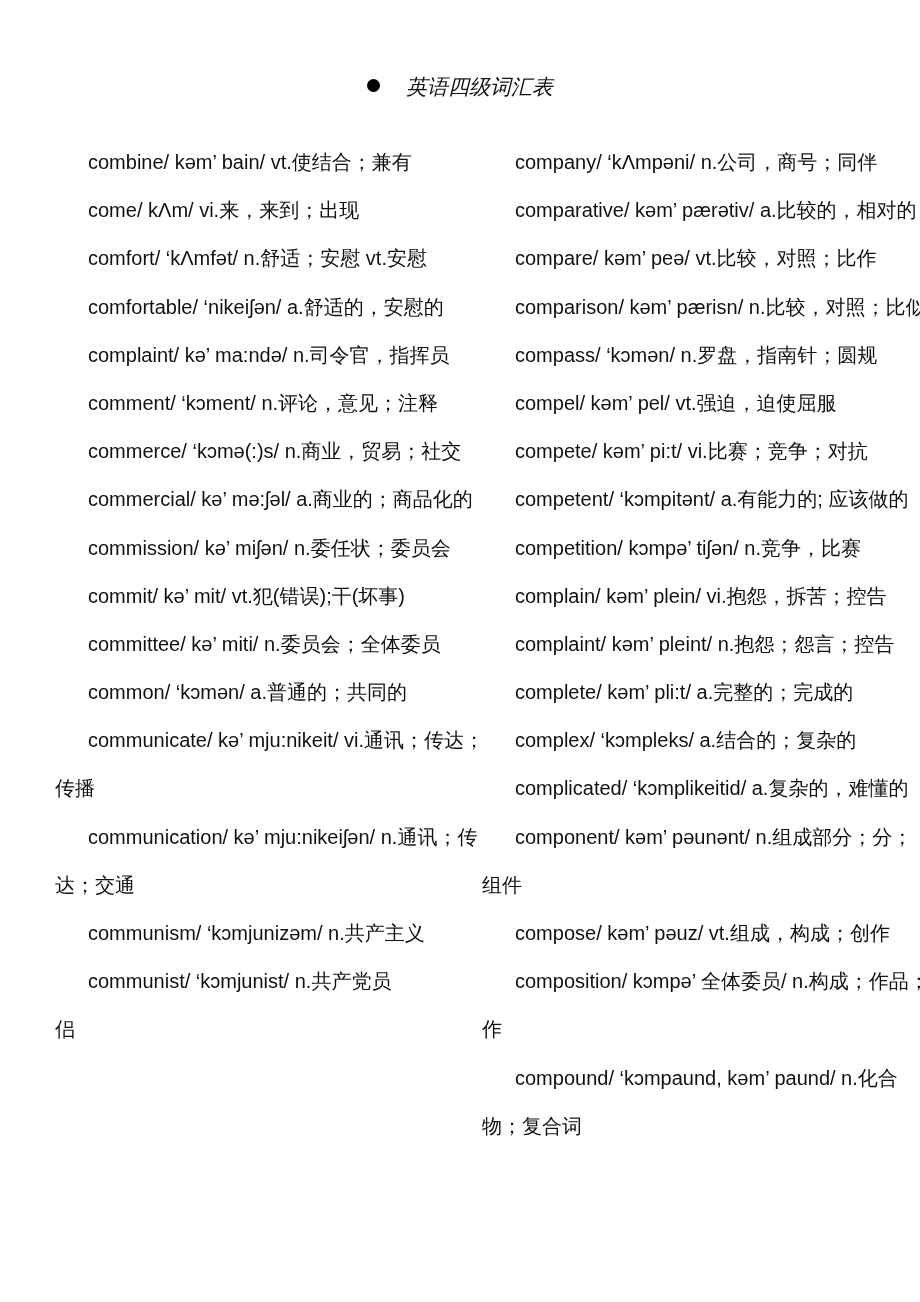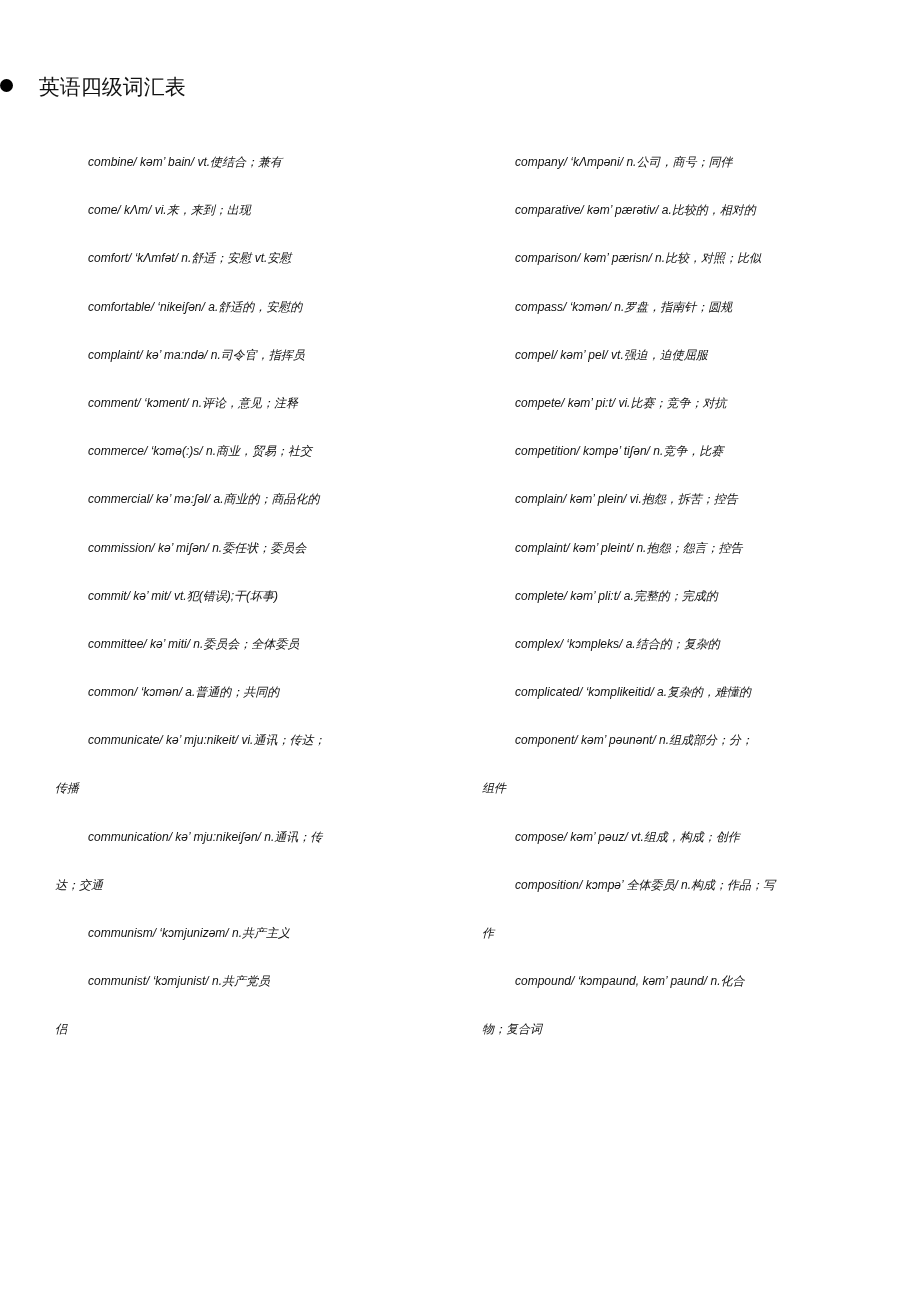--- a/index.html
+++ b/index.html
@@ -1,24 +1,24 @@
 <!DOCTYPE html>
 <html><head>
   <meta charset="utf-8">
   <style>
     html, body { margin: 0; padding: 0; background: #ffffff; }
     body { width: 920px; height: 1302px; position: relative; overflow: hidden;
            font-family: "Liberation Sans", "DejaVu Sans", sans-serif; color: #111111; }
-    .title { position: absolute; top: 72px; left: 0; width: 920px; font-size: 21px; line-height: 28px; }
+    .title { position: absolute; top: 72px; left: 0; width: 920px; text-align: center; font-size: 21px; line-height: 28px; font-style: italic; }
     .title .bullet { display: inline-block; width: 13px; height: 13px; border-radius: 50%; background: #000; vertical-align: middle; margin-right: 20px; position: relative; top: -2px; left: 0; }
     .title .title-text { display: inline-block; vertical-align: middle; margin-left: 0; }
     .col { position: absolute; top: 145px; }
     .col.left { left: 55px; width: 400px; }
     .col.right { left: 482px; width: 400px; }
-    .line { height: 48.2px; line-height: 34px; font-size: 12px; white-space: nowrap; font-style: italic; }
+    .line { height: 48.2px; line-height: 34px; font-size: 20px; white-space: nowrap; }
     .line.indent { padding-left: 33px; }
   </style>
 </head>
 <body>
 
 <div class="title">
   <span class="bullet"></span>
   <span class="title-text">英语四级词汇表</span>
 </div>
 
@@ -39,24 +39,26 @@
     <div class="line">传播</div>
     <div class="line indent">communication/ kə’ mju:nikeiʃən/ n.通讯；传</div>
     <div class="line">达；交通</div>
     <div class="line indent">communism/  ‘kɔmjunizəm/ n.共产主义</div>
     <div class="line indent">communist/  ‘kɔmjunist/ n.共产党员</div>
     <div class="line">侣</div>
   </div>
 <div class="col right" id="col-right">
     <div class="line indent">company/  ‘kΛmpəni/ n.公司，商号；同伴</div>
     <div class="line indent">comparative/ kəm’ pærətiv/ a.比较的，相对的</div>
+    <div class="line indent">compare/ kəm’ peə/ vt.比较，对照；比作</div>
     <div class="line indent">comparison/ kəm’ pærisn/ n.比较，对照；比似</div>
     <div class="line indent">compass/  ‘kɔmən/ n.罗盘，指南针；圆规</div>
     <div class="line indent">compel/ kəm’ pel/ vt.强迫，迫使屈服</div>
     <div class="line indent">compete/ kəm’ pi:t/ vi.比赛；竞争；对抗</div>
+    <div class="line indent">competent/  ‘kɔmpitənt/ a.有能力的; 应该做的</div>
     <div class="line indent">competition/ kɔmpə’ tiʃən/ n.竞争，比赛</div>
     <div class="line indent">complain/ kəm’ plein/ vi.抱怨，拆苦；控告</div>
     <div class="line indent">complaint/ kəm’ pleint/ n.抱怨；怨言；控告</div>
     <div class="line indent">complete/ kəm’ pli:t/ a.完整的；完成的</div>
     <div class="line indent">complex/  ‘kɔmpleks/ a.结合的；复杂的</div>
     <div class="line indent">complicated/  ‘kɔmplikeitid/ a.复杂的，难懂的</div>
     <div class="line indent">component/ kəm’ pəunənt/ n.组成部分；分；</div>
     <div class="line">组件</div>
     <div class="line indent">compose/ kəm’ pəuz/ vt.组成，构成；创作</div>
     <div class="line indent">composition/ kɔmpə’ 全体委员/ n.构成；作品；写</div>

